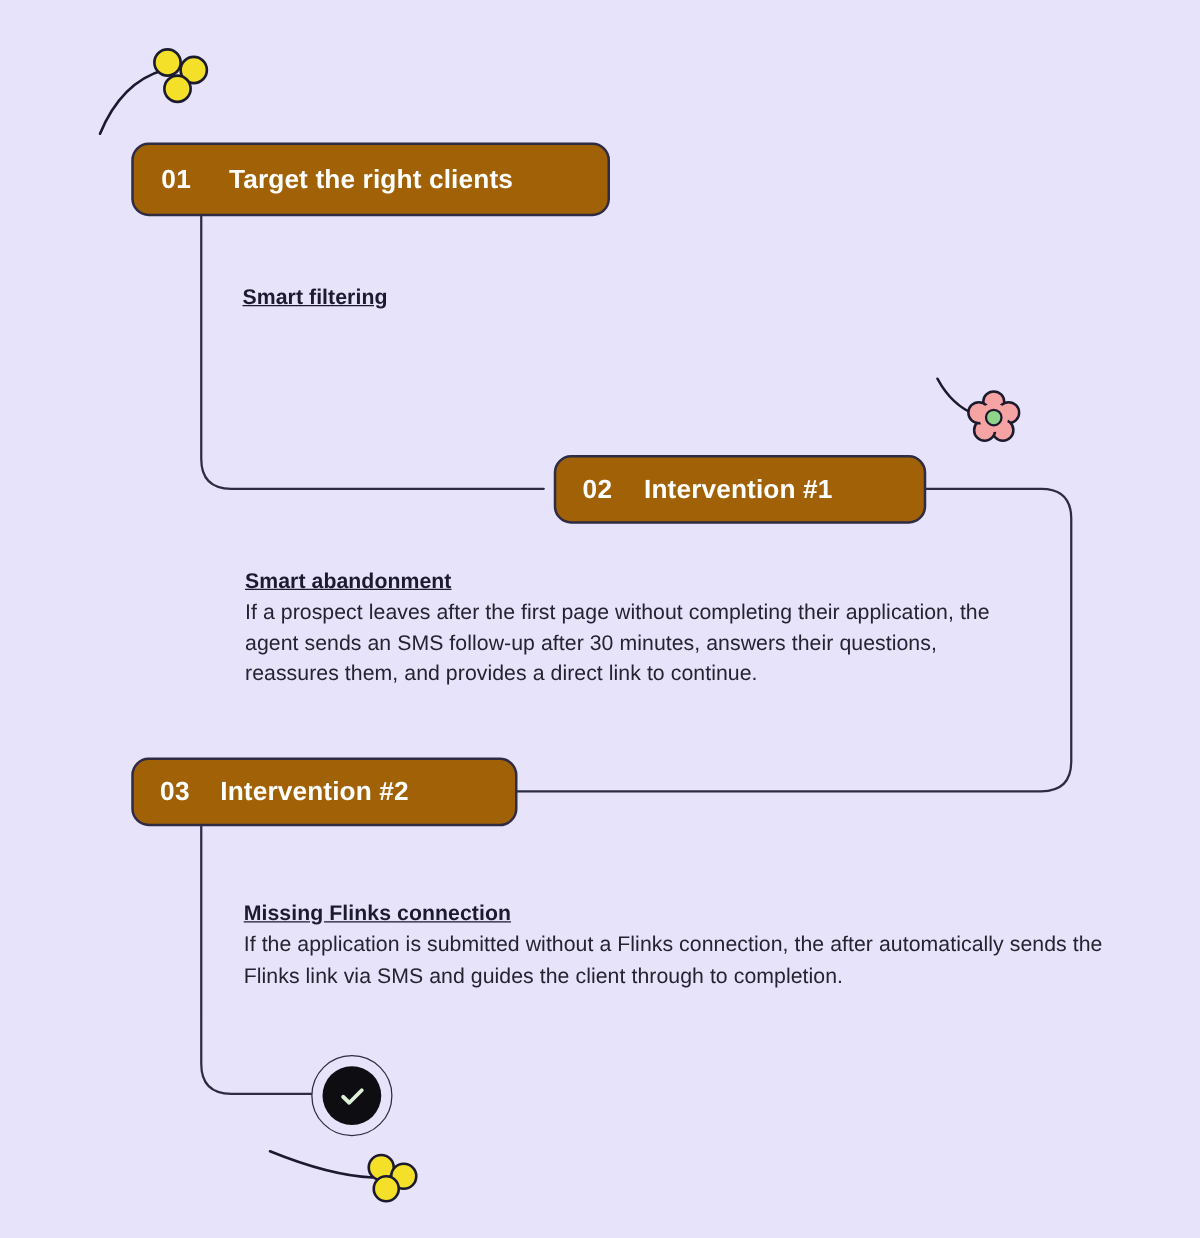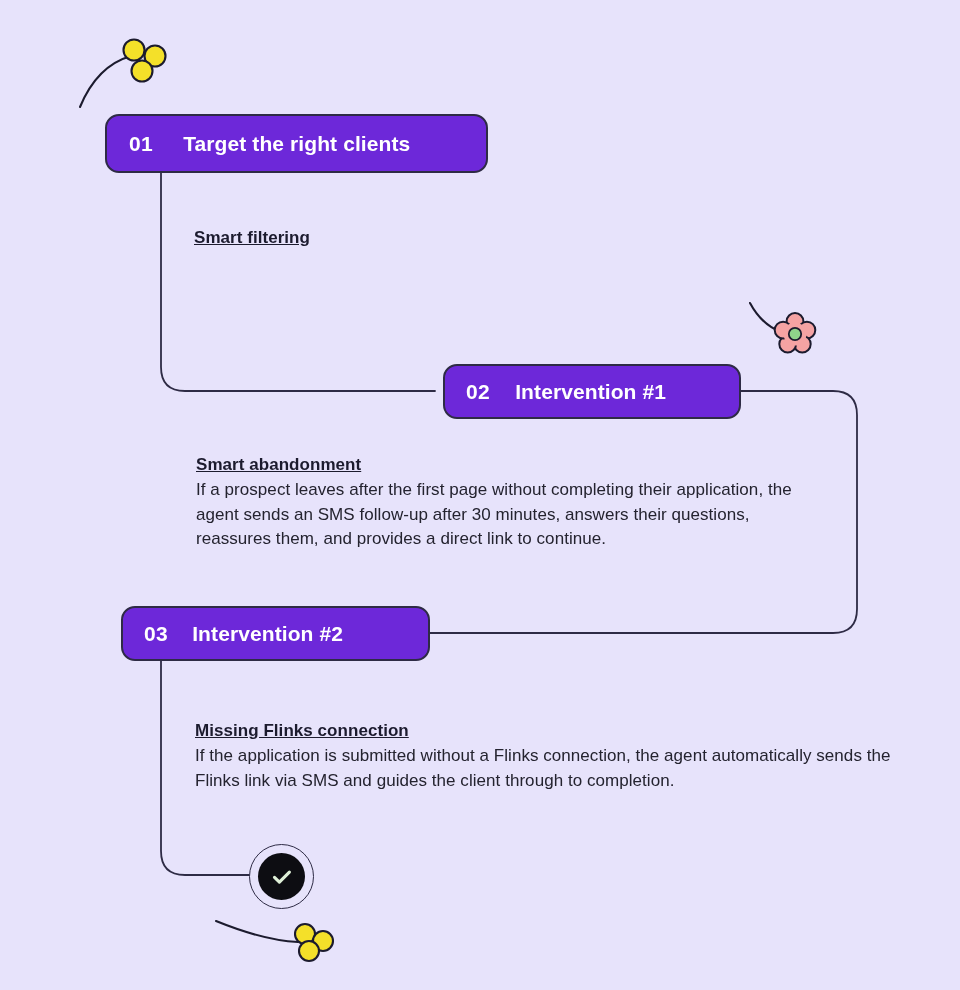--- a/index.html
+++ b/index.html
@@ -32,21 +32,21 @@
     left: 0; top: 0;
     width: 960px;
     height: 990px;
     pointer-events: none;
   }
 
   
   .step-pill {
     position: absolute;
     box-sizing: border-box;
-    background: #6d28d9;
+    background: #a16207;
     border: 2px solid #2e2b45;
     border-radius: 14px;
     display: flex;
     align-items: center;
     color: #ffffff;
     z-index: 5;
   }
   .step-num {
     font-size: 21px;
     font-weight: 700;
@@ -61,21 +61,21 @@
     color: #ffffff;
     white-space: nowrap;
   }
 
   #pill-01 { left: 105px; top: 114px; width: 383px; height: 59px; padding-left: 22px; }
   #pill-01 .step-title { margin-left: 30px; }
 
   #pill-02 { left: 443px; top: 364px; width: 298px; height: 55px; padding-left: 21px; }
   #pill-02 .step-title { margin-left: 25px; }
 
-  #pill-03 { left: 121px; top: 606px; width: 309px; height: 55px; padding-left: 21px; }
+  #pill-03 { left: 105px; top: 606px; width: 309px; height: 55px; padding-left: 21px; }
   #pill-03 .step-title { margin-left: 24px; }
 
   
   .body-block {
     position: absolute;
     z-index: 4;
   }
   .body-heading {
     font-size: 17px;
     font-weight: 700;
@@ -181,21 +181,21 @@
     <p class="body-heading">Smart abandonment</p>
     <p class="body-text">If a prospect leaves after the first page without completing their application, the agent sends an SMS follow-up after 30 minutes, answers their questions, reassures them, and provides a direct link to continue.</p>
   </div>
 
   <div id="pill-03" class="step-pill">
     <span class="step-num">03</span>
     <span class="step-title">Intervention #2</span>
   </div>
   <div id="block-03" class="body-block">
     <p class="body-heading">Missing Flinks connection</p>
-    <p class="body-text">If the application is submitted without a Flinks connection, the agent automatically sends the Flinks link via SMS and guides the client through to completion.</p>
+    <p class="body-text">If the application is submitted without a Flinks connection, the after automatically sends the Flinks link via SMS and guides the client through to completion.</p>
   </div>
 
   <div id="check-badge">
     <span class="inner">
       <svg width="26" height="26" viewBox="0 0 26 26" fill="none">
         <path d="M5.5,13.4 L10.4,18.2 L20.4,8.2" stroke="#dff0d8" stroke-width="3.1" stroke-linecap="round" stroke-linejoin="round" fill="none"></path>
       </svg>
     </span>
   </div>
 

